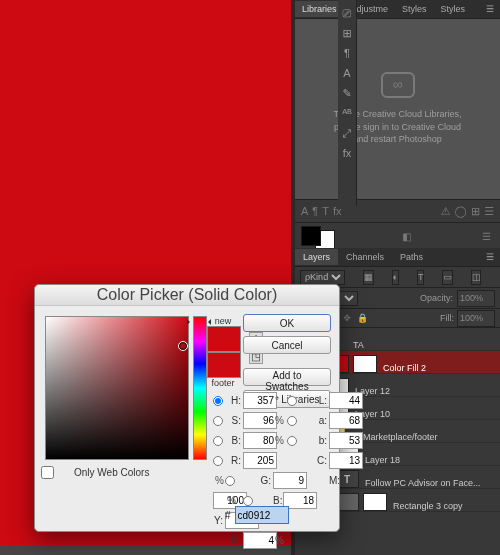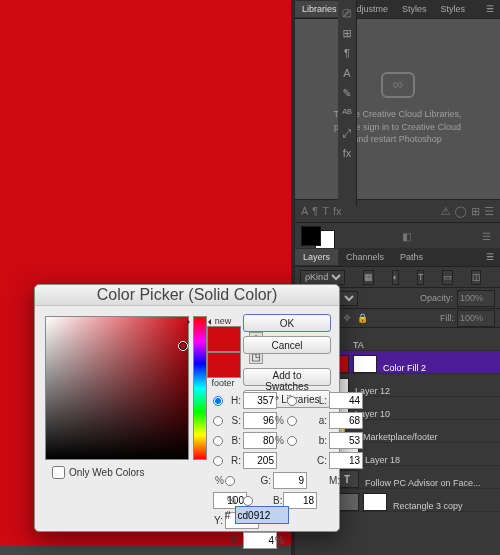--- a/index.html
+++ b/index.html
@@ -25,21 +25,21 @@
 .lopts select{background:#3c3c3c;border:1px solid #222;color:#bbb;font-size:9px;height:15px;width:45px}
 .lopts .icon{width:13px;height:13px;display:inline-flex;align-items:center;justify-content:center;border:1px solid #222;background:#3c3c3c}
 .lblend{height:20px;display:flex;align-items:center;padding:0 5px;gap:4px;font-size:9px;color:#999;border-bottom:1px solid #222}
 .lblend select{background:#3c3c3c;border:1px solid #222;color:#bbb;font-size:9px;height:15px;width:58px}
 .lblend input{width:32px;background:#3c3c3c;border:1px solid #222;color:#888;font-size:9px;height:13px}
 .llock{height:18px;display:flex;align-items:center;padding:0 5px;gap:3px;font-size:9px;color:#999;border-bottom:1px solid #222}
 .llock .icon{width:13px;height:13px;display:inline-flex;align-items:center;justify-content:center;color:#777}
 .llock input{width:32px;background:#3c3c3c;border:1px solid #222;color:#888;font-size:9px;height:13px}
 .layerlist{background:#383838;max-height:230px;overflow:hidden}
 .lrow{display:flex;align-items:flex-end;height:22px;border-bottom:1px solid #2e2e2e;font-size:9px;color:#ccc}
-.lrow.sel{background:#4c1d95;color:#fff}
+.lrow.sel{background:#7f1d1d;color:#fff}
 .lrow .eye{width:18px;text-align:center;color:#aaa;font-size:10px}
 .lrow .thumb{width:22px;height:16px;background:#555;border:1px solid #222;margin:0 2px;flex:none}
 .lrow .thumb.red{background:#cd0912}
 .lrow .thumb.white{background:#f4f4f4}
 .lrow .thumb.mask{background:#fff}
 .lrow .thumb.T{background:#444;color:#ccc;display:flex;align-items:center;justify-content:center;font-weight:bold;font-size:10px}
 .lrow .thumb.rect{background:#666}
 .lrow .thumb.folder{background:transparent;border:none}
 .lrow .name{padding-left:4px;white-space:nowrap;overflow:hidden}
 .lrow .arrow{width:10px;text-align:center;color:#999;font-size:8px}
@@ -58,21 +58,21 @@
 .hue-ptr:before{left:-3px;border-left-color:#333}
 .hue-ptr:after{right:-3px;border-right-color:#333}
 .newcur{position:absolute;left:172px;top:10px;width:32px}
 .newcur .lbl{font-size:9px;text-align:center;color:#333}
 .newcur .sw{width:32px;height:24px;border:1px solid #888}
 .warnicons{position:absolute;left:214px;top:26px;width:14px;display:flex;flex-direction:column;gap:4px;align-items:center}
 .warnicons div{width:12px;height:12px;font-size:10px;text-align:center;line-height:12px;background:#ddd;border:1px solid #999}
 .btncol{position:absolute;right:8px;top:8px;width:88px;display:flex;flex-direction:column;gap:4px}
 .btncol button{height:18px;font-size:10px;background:linear-gradient(#fdfdfd,#e3e3e3);border:1px solid #999;border-radius:3px;color:#222}
 .btncol button.default{border:1.5px solid #4f7dc0}
-.owc{position:absolute;left:17px;top:160px;font-size:10px;color:#333;display:flex;align-items:center;gap:4px}
+.owc{position:absolute;left:6px;top:160px;font-size:10px;color:#333;display:flex;align-items:center;gap:20px}
 .owc input{margin:0}
 .numgrid{position:absolute;left:178px;top:86px;width:150px;display:grid;grid-template-columns:12px 18px 30px 10px 16px 30px 12px;row-gap:3px;align-items:center;font-size:10px;color:#333}
 .numgrid input[type=text]{width:28px;height:13px;font-size:10px;border:1px solid #999;background:#fff;text-align:right;padding-right:2px}
 .numgrid input[type=radio]{margin:0;width:10px;height:10px}
 .numgrid .lab{text-align:right;padding-right:2px}
 .numgrid .u{padding-left:2px;color:#555}
 .hexrow{position:absolute;left:190px;top:200px;font-size:10px;display:flex;align-items:center;gap:4px}
 .hexrow input{width:48px;height:14px;font-size:10px;border:1.5px solid #3874c7;background:#bcd4ef;padding-left:2px}
 .rightcol .layers-wrap{position:absolute;left:0;top:248px;width:205px}
 </style>

